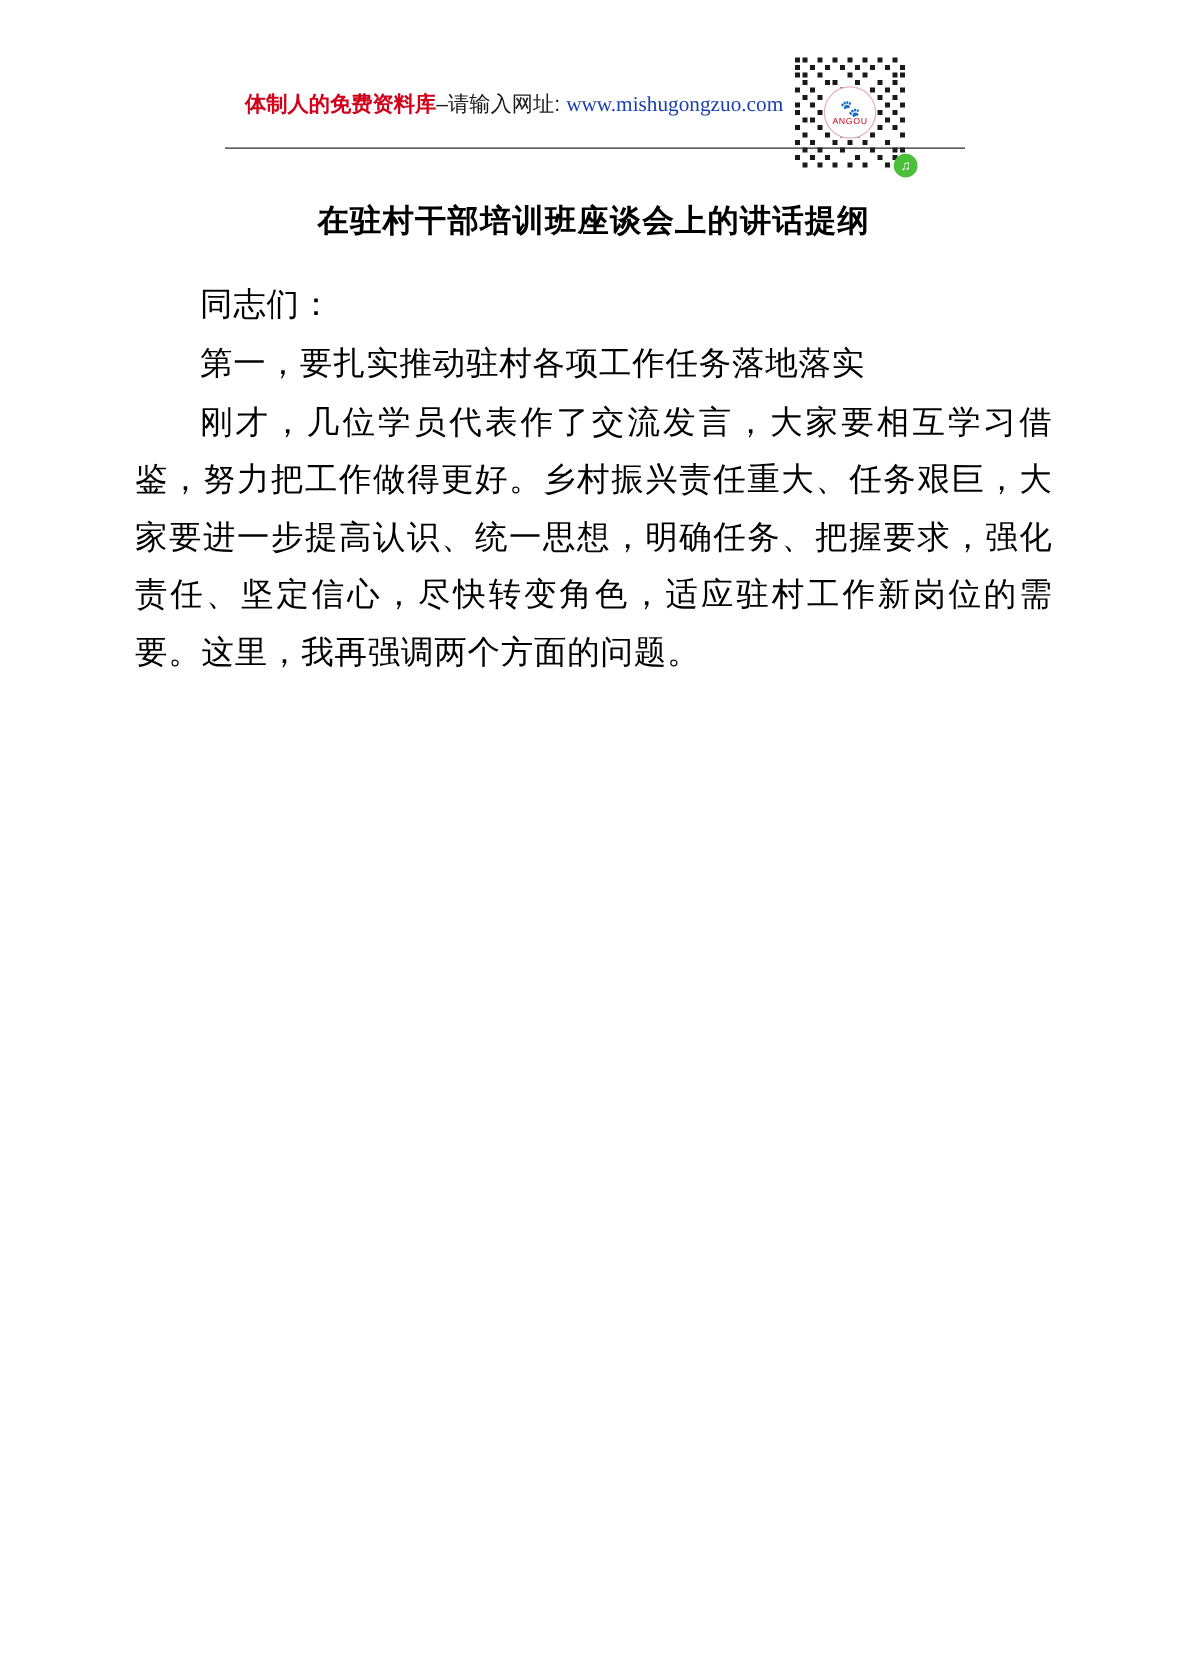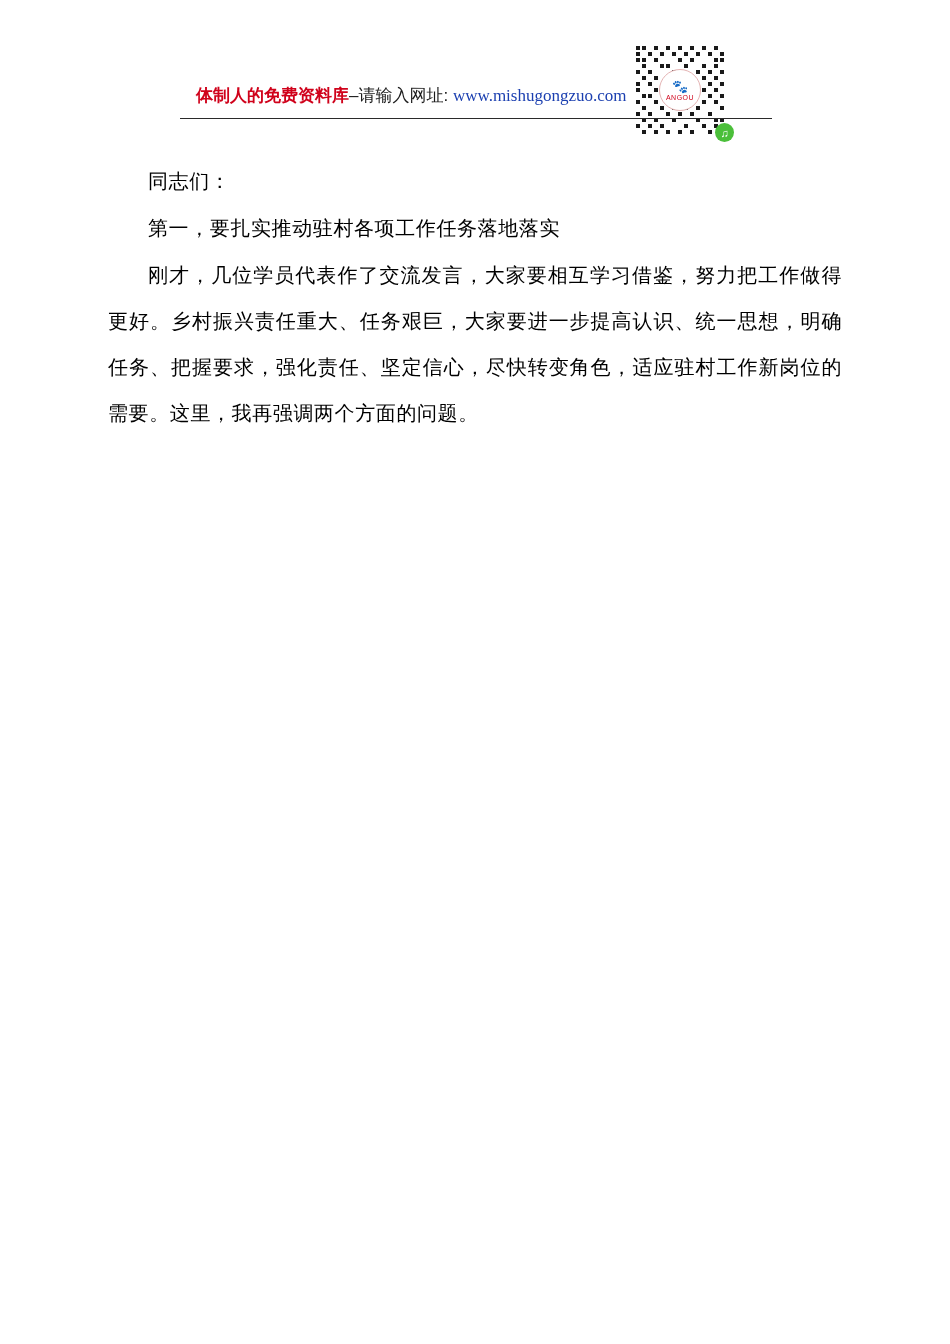--- a/index.html
+++ b/index.html
@@ -31,21 +31,21 @@
   .header-line {
     position: absolute;
     left: 72px;
     right: 70px;
     top: 118px;
     border-bottom: 1.5px solid #2a2a2a;
   }
   .header-text {
     position: absolute;
     left: 88px;
-    top: 84px;
+    top: 72px;
     font-family: "Liberation Sans", sans-serif;
     font-size: 17px;
     white-space: nowrap;
     letter-spacing: 0px;
   }
   .header-text .red {
     color: #d0021b;
     font-weight: bold;
     font-family: "Liberation Sans", sans-serif;
   }
@@ -117,21 +117,21 @@
     margin: 30px 0 0 0;
     text-align: center;
     font-size: 25px;
     font-weight: bold;
     letter-spacing: 1px;
     font-family: "Liberation Serif", "DejaVu Serif", serif;
   }
   .para {
     margin: 0;
     padding: 0;
-    font-size: 20px;
+    font-size: 26px;
     line-height: 46px;
     text-align: justify;
     text-justify: inter-ideograph;
     letter-spacing: 0.6px;
   }
   .para + .para {
     margin-top: 1px;
   }
   .indent {
     text-indent: 2em;
@@ -247,18 +247,19 @@
       <div class="qr-badge">♫</div>
     </div>
 
     <div class="header-text">
       <span class="red">体制人的免费资料库</span><span class="dark">–请输入网址:</span>
       <span class="url">www.mishugongzuo.com</span>
     </div>
     <div class="header-line"></div>
   </div>
 
+  <h1 class="doc-title">在驻村干部培训班座谈会上的讲话提纲</h1>
 
   <p class="para indent first-para">同志们：</p>
   <p class="para indent">第一，要扎实推动驻村各项工作任务落地落实</p>
   <p class="para indent">刚才，几位学员代表作了交流发言，大家要相互学习借鉴，努力把工作做得更好。乡村振兴责任重大、任务艰巨，大家要进一步提高认识、统一思想，明确任务、把握要求，强化责任、坚定信心，尽快转变角色，适应驻村工作新岗位的需要。这里，我再强调两个方面的问题。</p>
 
 </div>
 
 </body></html>

